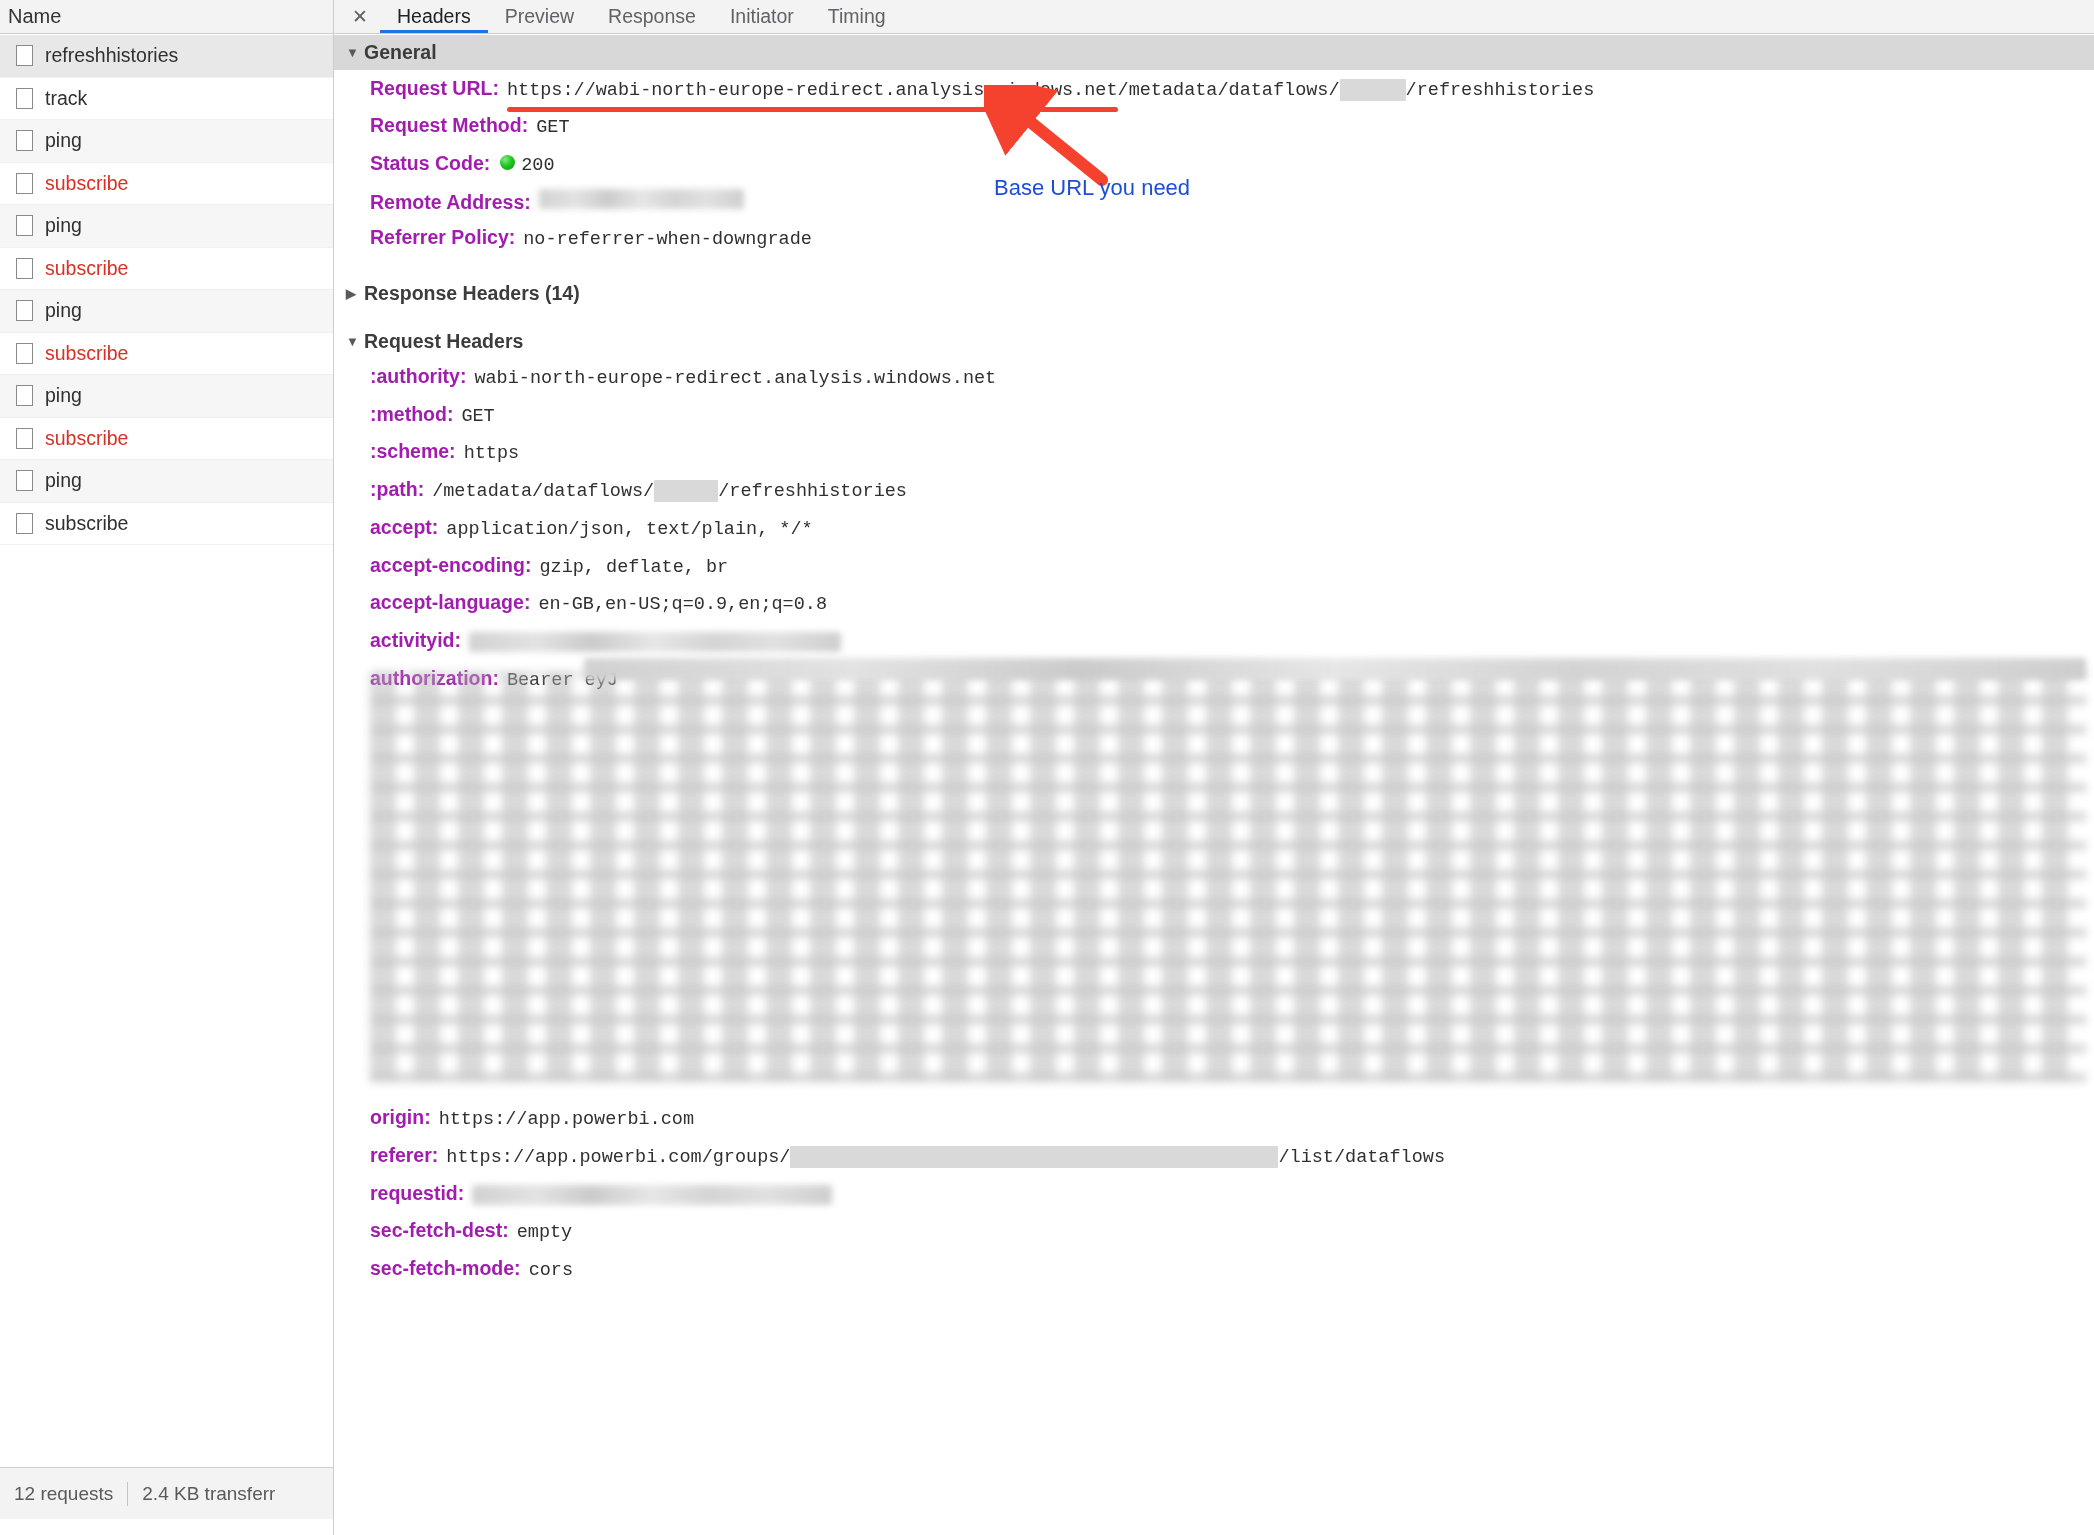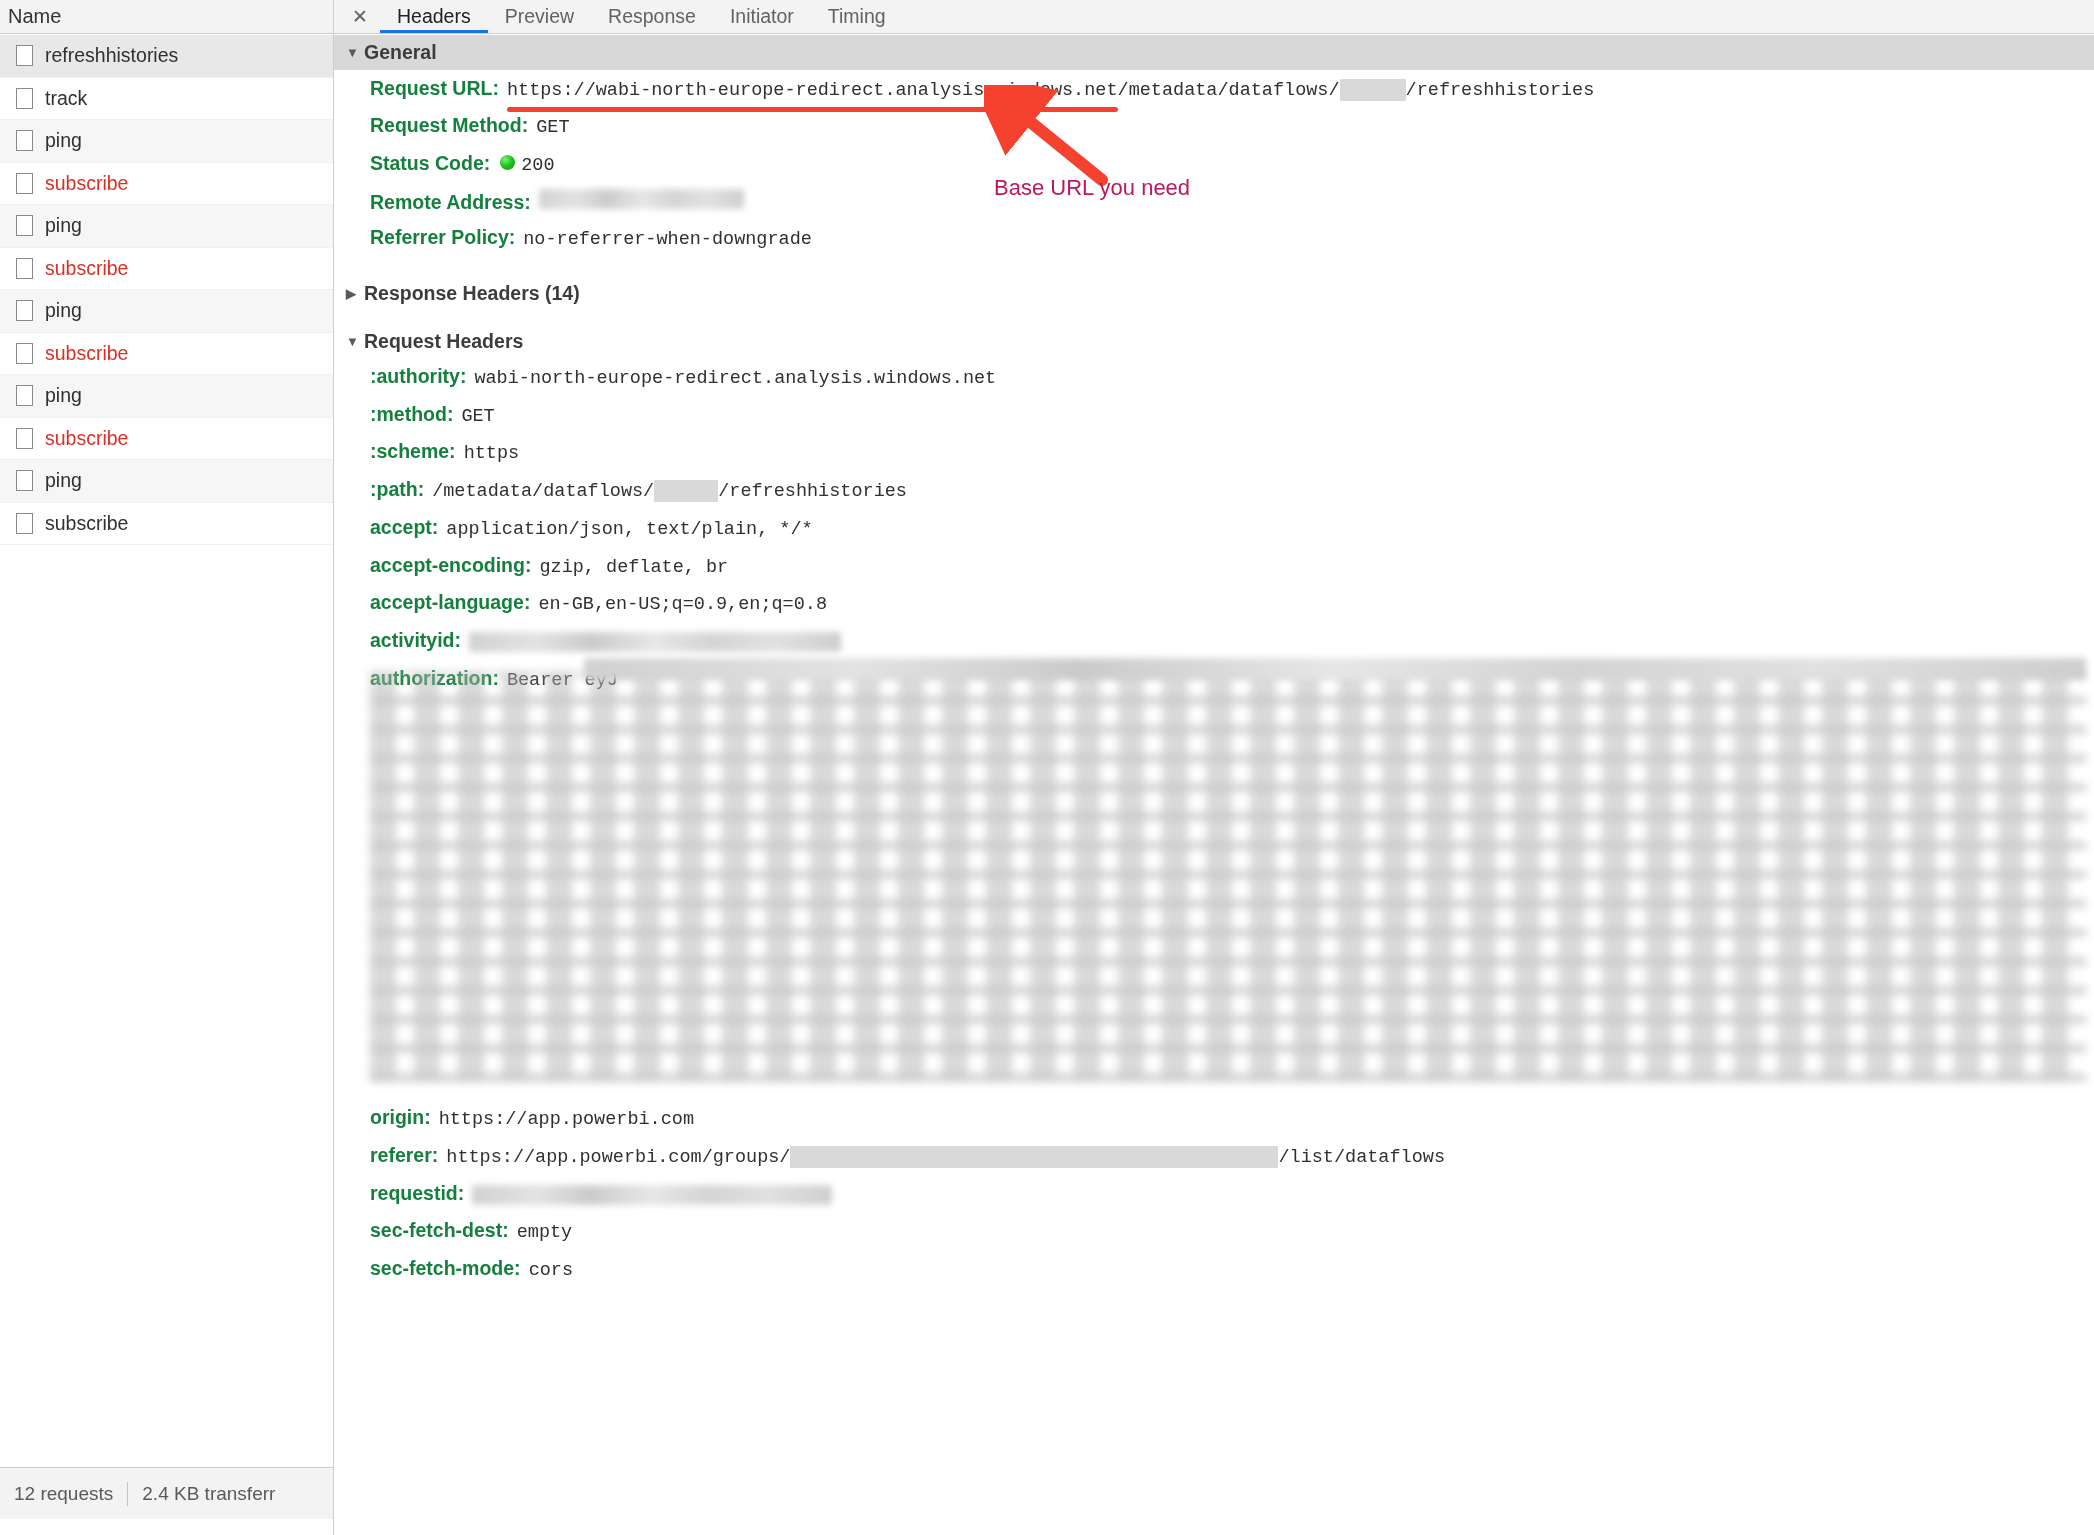--- a/index.html
+++ b/index.html
@@ -152,21 +152,21 @@
   .kv {
     display: flex;
     align-items: baseline;
     padding: 5.5px 0 5.5px 36px;
     font-size: 19.5px;
     line-height: 1.28;
     white-space: nowrap;
   }
   .kv .k {
     font-weight: bold;
-    color: #15803d;
+    color: #a21caf;
     font-family: "Liberation Sans", sans-serif;
     margin-right: 8px;
   }
   .kv .v {
     color: #303030;
     font-family: "Liberation Mono", monospace;
     font-size: 18.5px;
   }
   .kv.hdr { padding-left: 36px; }
 
@@ -198,21 +198,21 @@
 
   
   .url-underline {
     position: absolute;
     height: 5px;
     background: #f4422e;
     border-radius: 3px;
   }
   .annot-text {
     position: absolute;
-    color: #be185d;
+    color: #1d4ed8;
     font-size: 22px;
     font-family: "Liberation Sans", sans-serif;
     white-space: nowrap;
   }
   #annot-arrow { position: absolute; }
 
   
   .token-block {
     position: absolute;
     background:

